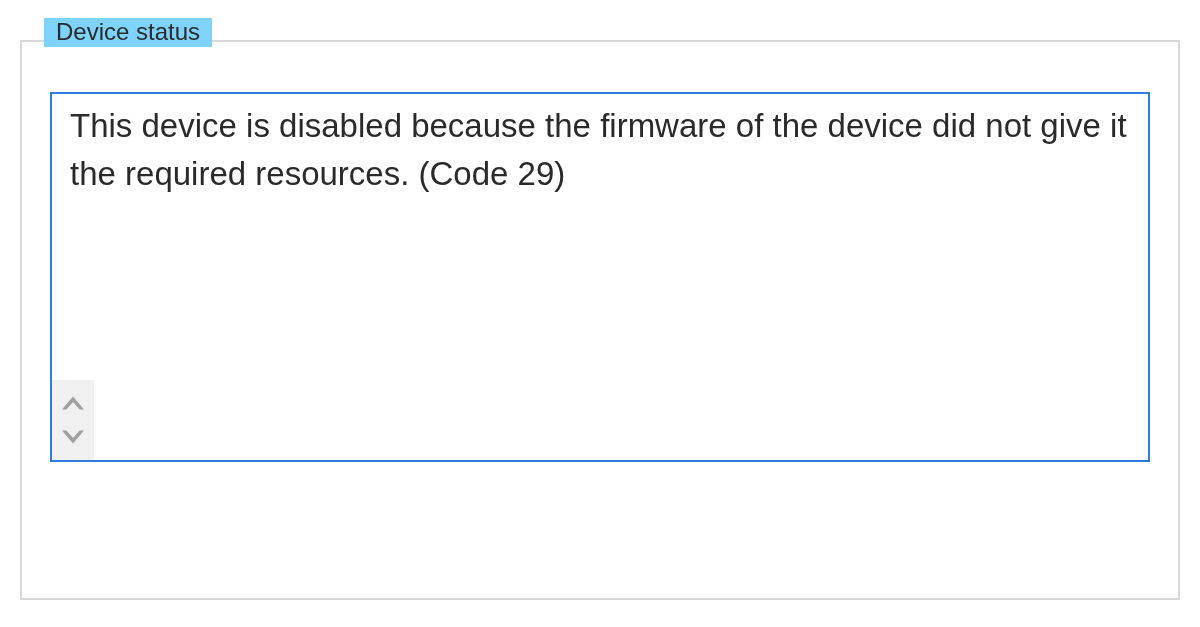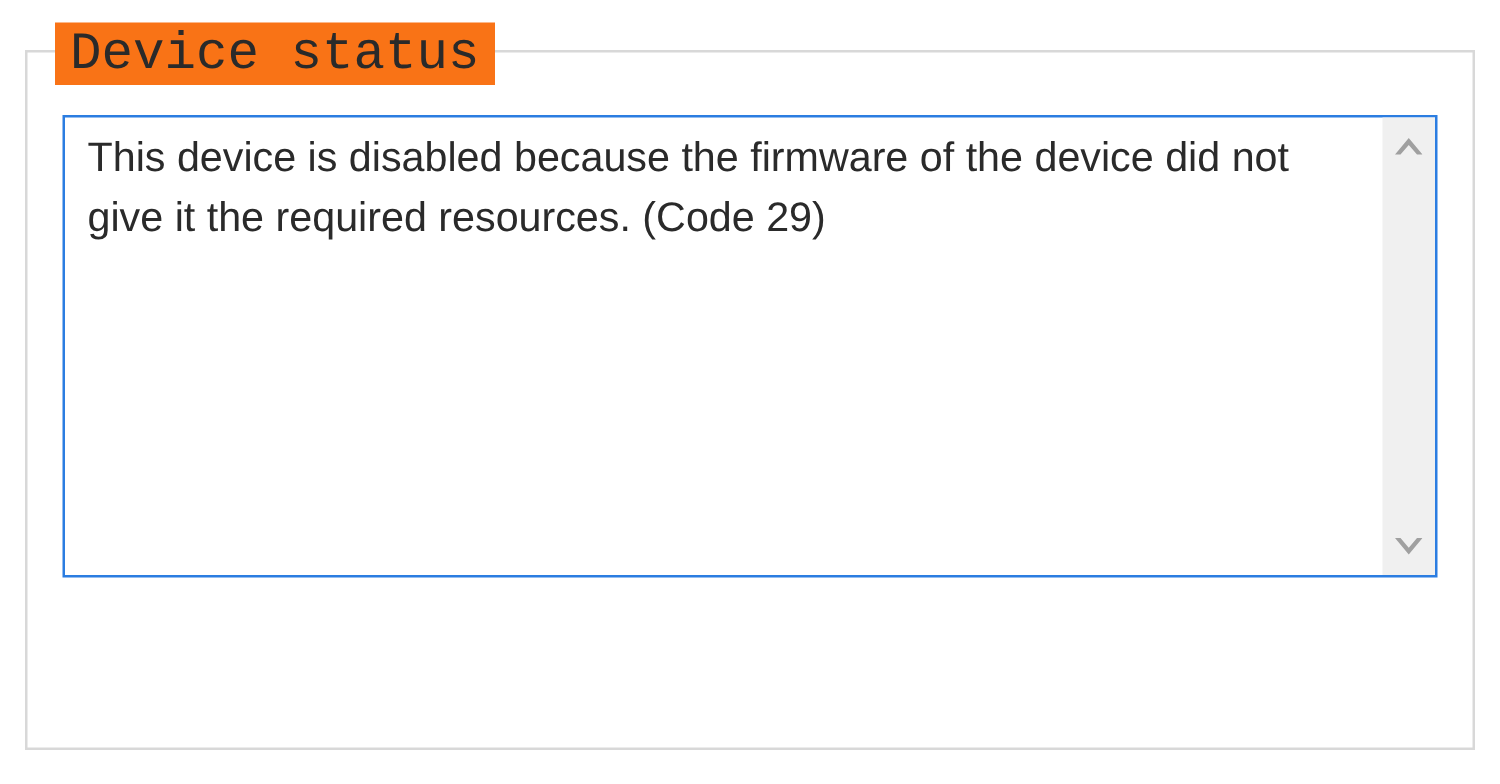--- a/index.html
+++ b/index.html
@@ -17,34 +17,34 @@
       position: relative;
       border: 2px solid #d8d8d8;
       padding: 50px 28px 40px 28px;
       margin-top: 20px;
       height: 560px;
     }
     .legend {
       position: absolute;
       top: -24px;
       left: 22px;
-      background: #f97316;
+      background: #7dd3fc;
       padding: 0 12px;
-      font-size: 42px;
+      font-size: 24px;
       color: #2a2a2a;
       line-height: 1.2;
-      font-family: Liberation Mono, monospace;
     }
     .textarea-wrap {
       position: relative;
       width: 100%;
       height: 370px;
       border: 2px solid #2b7de1;
       background: #ffffff;
       display: flex;
+      flex-direction: column;
     }
     .textarea-content {
       flex: 1;
       padding: 8px 14px 10px 18px;
       font-size: 33px;
       line-height: 1.45;
       color: #2a2a2a;
       overflow: hidden;
       white-space: pre-wrap;
       font-family: "Segoe UI", Tahoma, sans-serif;

